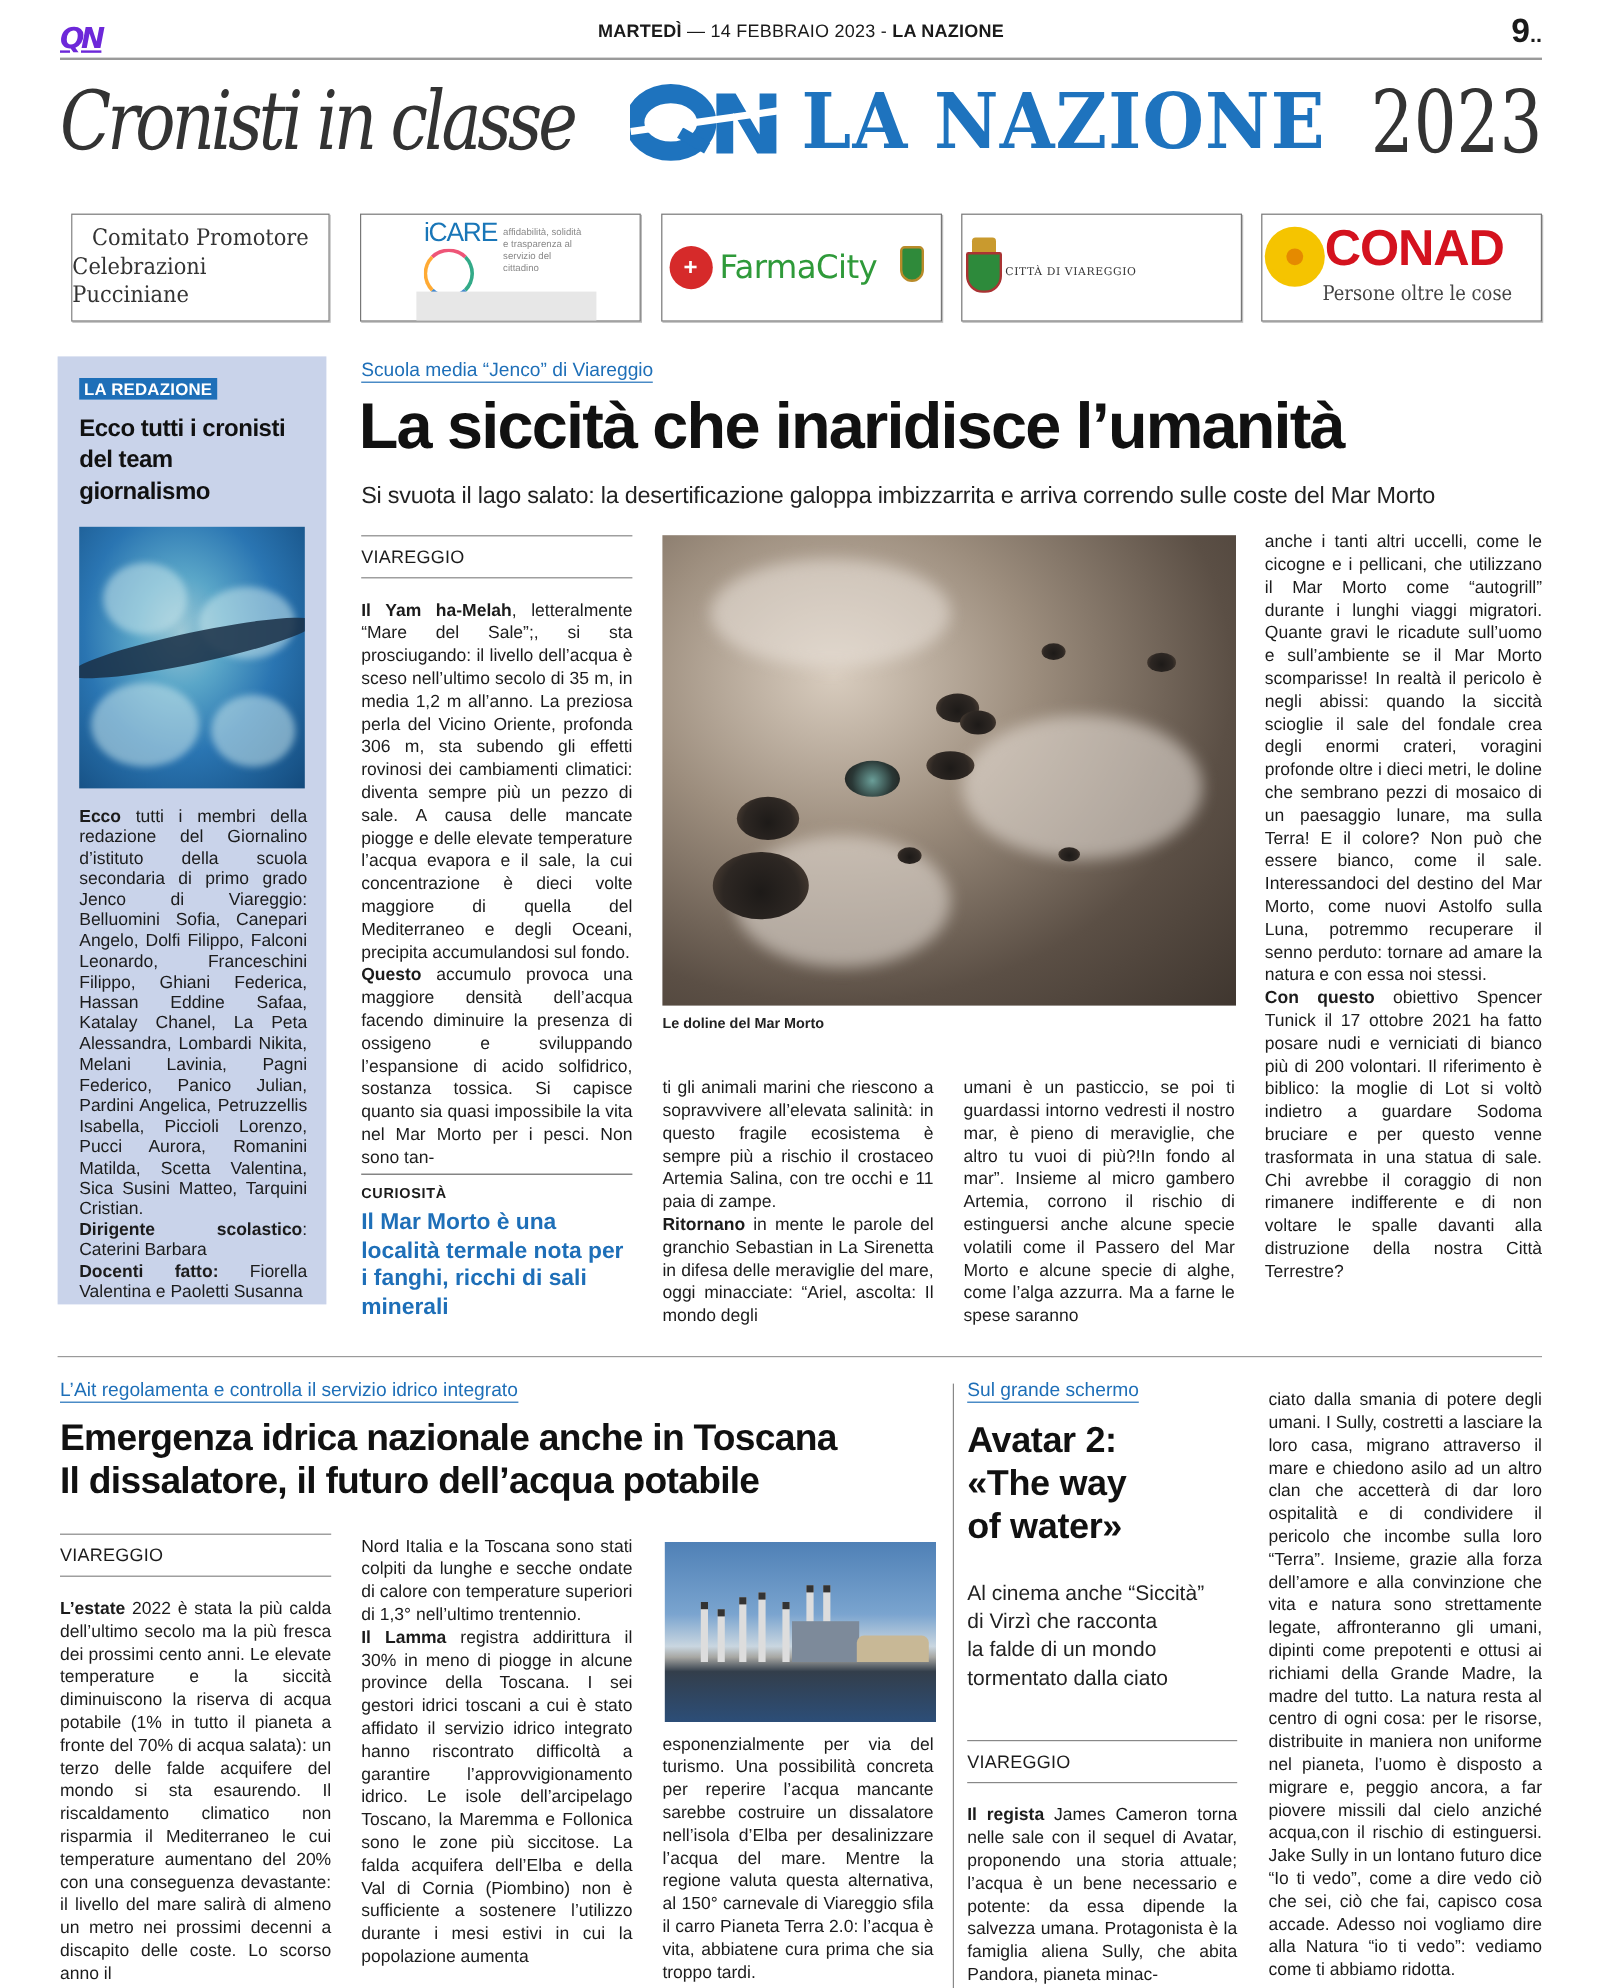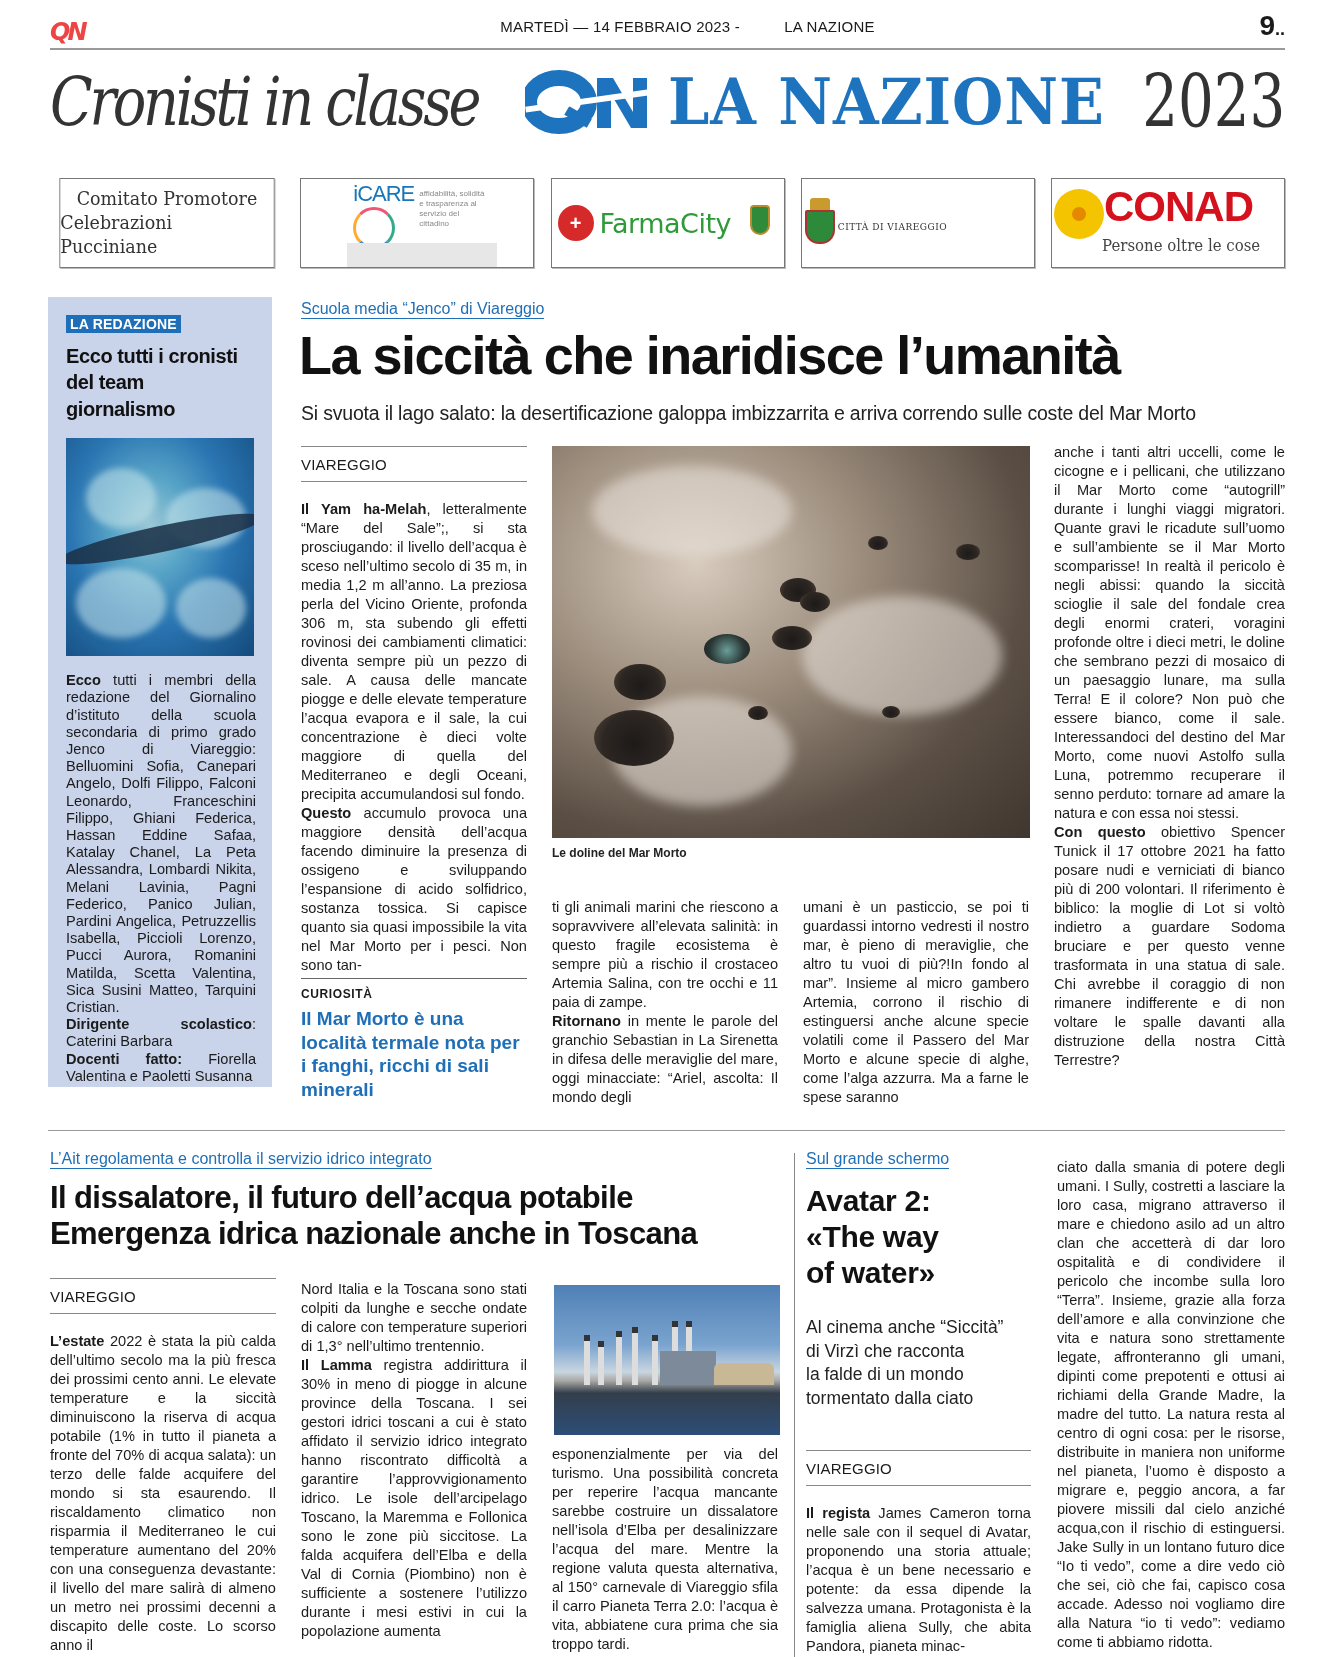--- a/index.html
+++ b/index.html
@@ -1,23 +1,23 @@
 <!DOCTYPE html>
 <html><head>
 <meta charset="utf-8">
 <style>
   * { box-sizing: border-box; margin: 0; padding: 0; }
   html, body { width: 1335px; height: 1657px; background: #ffffff; overflow: hidden; }
   body { position: relative; font-family: "Liberation Sans", sans-serif; color: #1a1a1a; }
 
   
   .topbar { position: absolute; left: 50px; top: 10px; width: 1235px; height: 40px; border-bottom: 2px solid #9a9a9a; }
-  .qn-mini { position: absolute; left: 0; top: 8px; font: 900 24px "DejaVu Sans", sans-serif; color: #ef4444; letter-spacing: -3px; font-style: italic; }
+  .qn-mini { position: absolute; left: 0; top: 8px; font: 900 24px "DejaVu Sans", sans-serif; color: #6d28d9; letter-spacing: -3px; font-style: italic; text-decoration: underline; }
   .dateline { position: absolute; left: 0; right: 0; top: 8px; text-align: center; font-size: 15px; font-weight: 400; letter-spacing: 0.2px; }
-  .dateline b { font-weight: 400; margin-left: 40px; }
+  .dateline b { font-weight: 700; }
   .pagenum { position: absolute; right: 0; top: 0; font: 700 28px "Liberation Sans", sans-serif; }
 
   
   .masthead { position: absolute; left: 50px; top: 60px; width: 1235px; height: 90px; }
   .cronisti { position: absolute; left: 0; top: 2px; font: italic 400 68px "DejaVu Serif", serif; color: #333; letter-spacing: -4px; transform: scaleX(0.82); transform-origin: left; }
   .qn-logo { position: absolute; left: 475px; top: 8px; width: 125px; height: 70px; }
   .lanazione { position: absolute; left: 618px; top: 4px; font: 900 64px "DejaVu Serif", serif; color: #1e73be; letter-spacing: 1px; transform: scaleX(0.92); transform-origin: left; }
   .year { position: absolute; right: 0; top: 0; font: 400 72px "DejaVu Serif", serif; color: #333; transform: scaleX(0.78); transform-origin: right; }
 
   
@@ -208,22 +208,22 @@
 <div class="col" style="left:1054px;top:443px;width:231px;">
   <p>anche i tanti altri uccelli, come le cicogne e i pellicani, che utilizzano il Mar Morto come “autogrill” durante i lunghi viaggi migratori. Quante gravi le ricadute sull’uomo e sull’ambiente se il Mar Morto scomparisse! In realtà il pericolo è negli abissi: quando la siccità scioglie il sale del fondale crea degli enormi crateri, voragini profonde oltre i dieci metri, le doline che sembrano pezzi di mosaico di un paesaggio lunare, ma sulla Terra! E il colore? Non può che essere bianco, come il sale. Interessandoci del destino del Mar Morto, come nuovi Astolfo sulla Luna, potremmo recuperare il senno perduto: tornare ad amare la natura e con essa noi stessi.</p>
   <p><b>Con questo</b><span> obiettivo Spencer Tunick il 17 ottobre 2021 ha fatto posare nudi e verniciati di bianco più di 200 volontari. Il riferimento è biblico: la moglie di Lot si voltò indietro a guardare Sodoma bruciare e per questo venne trasformata in una statua di sale. Chi avrebbe il coraggio di non rimanere indifferente e di non voltare le spalle davanti alla distruzione della nostra Città Terrestre?</span></p>
 </div>
 
 <div class="hr-full"></div>
 <div class="vr"></div>
 
 <div class="kicker" style="left:50px;top:1150px;">L’Ait regolamenta e controlla il servizio idrico integrato</div>
 <h2 class="headline2">
+  <div>Emergenza idrica nazionale anche in Toscana</div>
   <div>Il dissalatore, il futuro dell’acqua potabile</div>
-  <div>Emergenza idrica nazionale anche in Toscana</div>
 </h2>
 
 <div class="col" style="left:50px;top:1278px;width:226px;">
   <div class="dateline-box">VIAREGGIO</div>
   <p><b>L’estate</b><span> 2022 è stata la più calda dell’ultimo secolo ma la più fresca dei prossimi cento anni. Le elevate temperature e la siccità diminuiscono la riserva di acqua potabile (1% in tutto il pianeta a fronte del 70% di acqua salata): un terzo delle falde acquifere del mondo si sta esaurendo. Il riscaldamento climatico non risparmia il Mediterraneo le cui temperature aumentano del 20% con una conseguenza devastante: il livello del mare salirà di almeno un metro nei prossimi decenni a discapito delle coste. Lo scorso anno il</span></p>
 </div>
 
 <div class="col" style="left:301px;top:1280px;width:226px;">
   <p>Nord Italia e la Toscana sono stati colpiti da lunghe e secche ondate di calore con temperature superiori di 1,3° nell’ultimo trentennio.</p>
   <p><b>Il Lamma</b><span> registra addirittura il 30% in meno di piogge in alcune province della Toscana. I sei gestori idrici toscani a cui è stato affidato il servizio idrico integrato hanno riscontrato difficoltà a garantire l’approvvigionamento idrico. Le isole dell’arcipelago Toscano, la Maremma e Follonica sono le zone più siccitose. La falda acquifera dell’Elba e della Val di Cornia (Piombino) non è sufficiente a sostenere l’utilizzo durante i mesi estivi in cui la popolazione aumenta</span></p>

